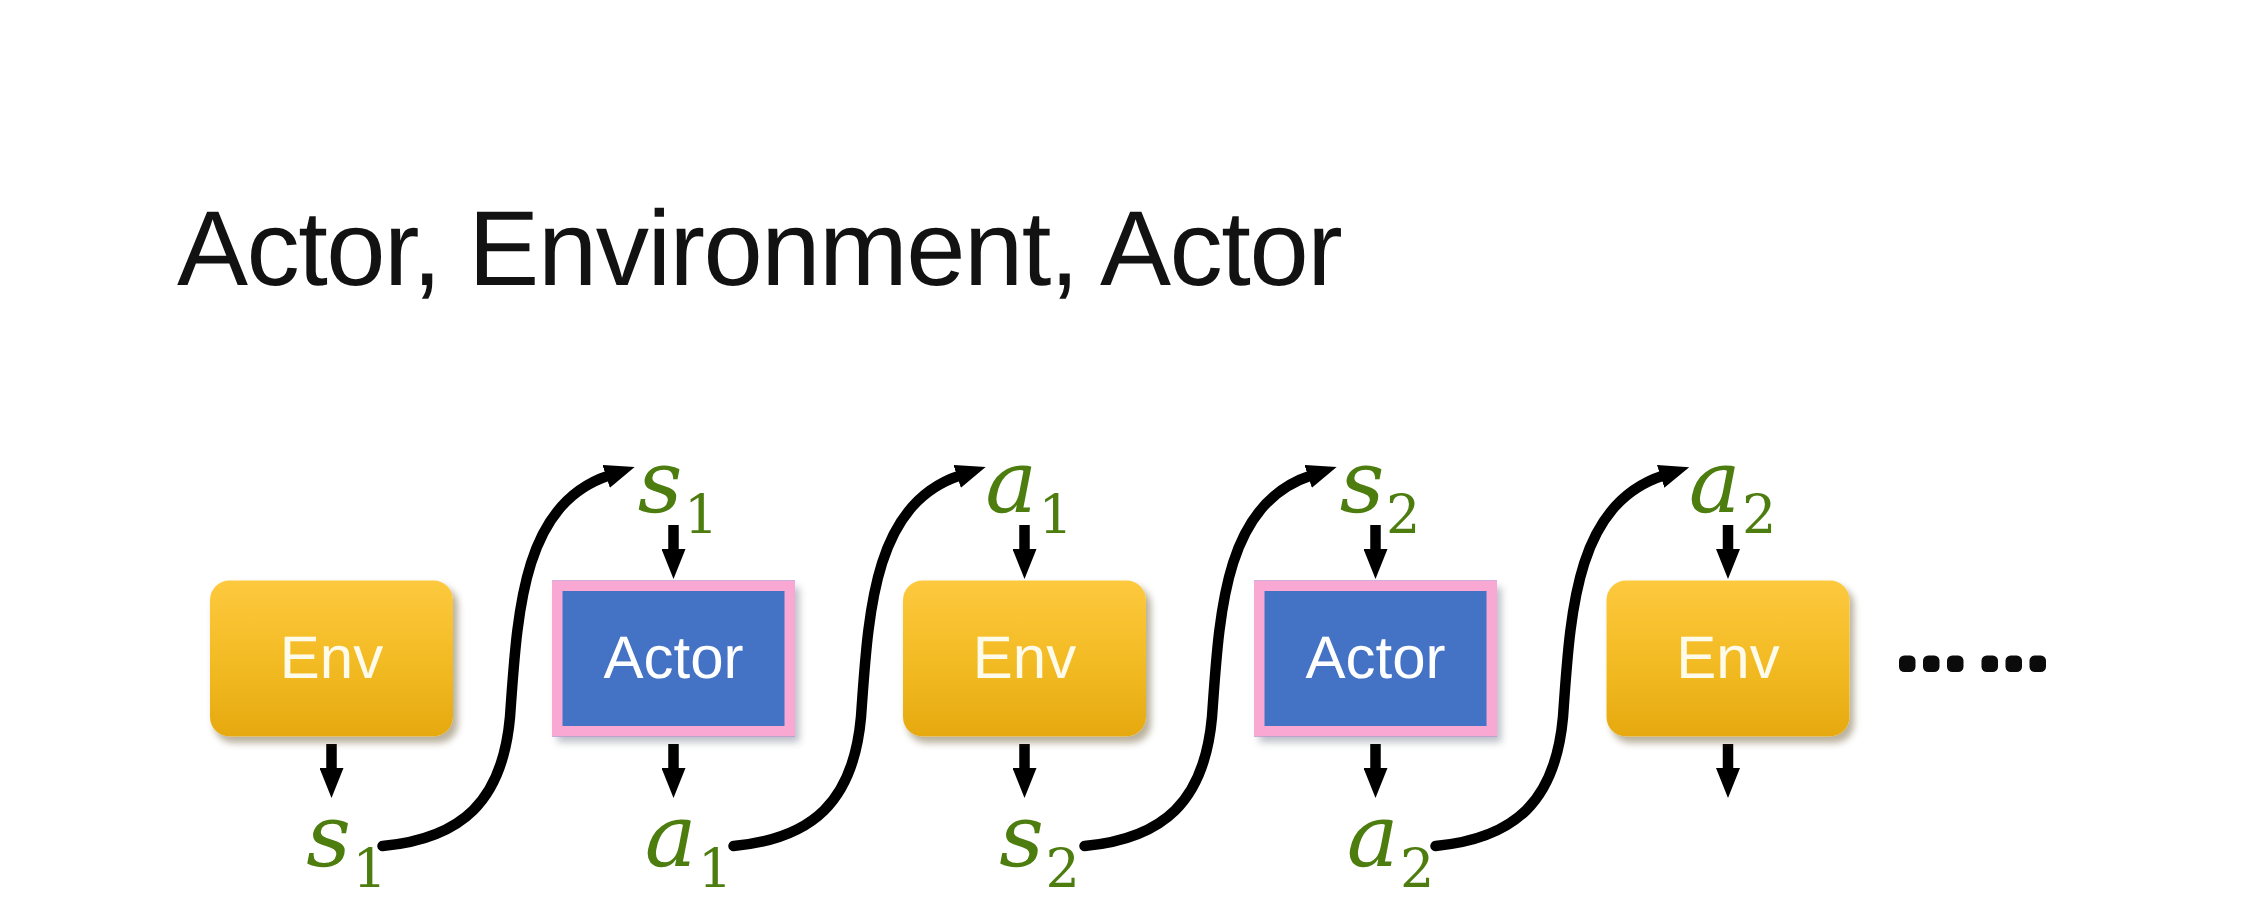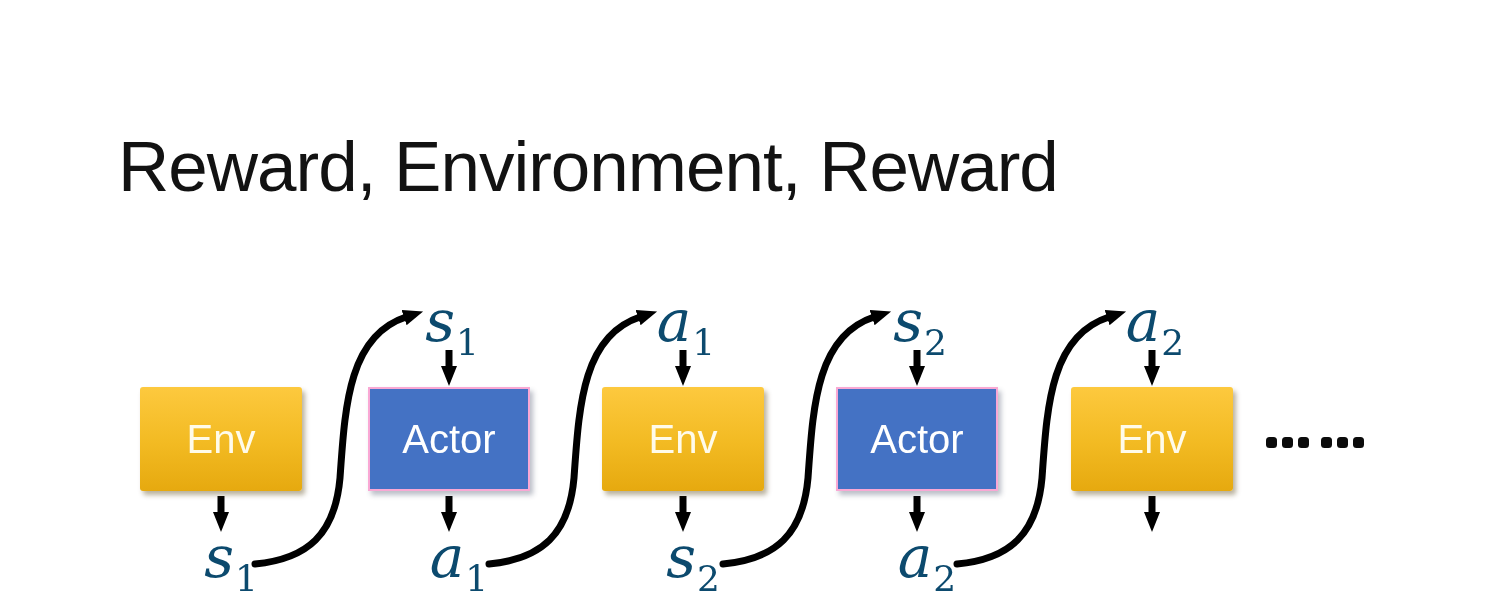--- a/index.html
+++ b/index.html
@@ -13,51 +13,51 @@
     letter-spacing:-1px; white-space:nowrap;
   }
   .arrow-layer { position:absolute; left:0; top:0; width:1500px; height:608px; z-index:1; pointer-events:none; }
   .box {
     position:absolute; top:387px; width:162px; height:104px; z-index:2;
     display:flex; align-items:center; justify-content:center;
     font-size:40px; line-height:1;
   }
   .box.env {
     background:linear-gradient(180deg,#fdc93e 0%,#f2ba22 55%,#e6a90f 100%);
-    border-radius:3px; color:#fffbea;
+    border-radius:13px; color:#fffbea;
     box-shadow:3px 4px 5px rgba(80,60,10,0.40);
   }
   .box.actor {
-    background:#4472c4; border:2px solid #f9a8d4; color:#ffffff;
+    background:#4472c4; border:7px solid #f9a8d4; color:#ffffff;
     box-sizing:border-box;
     box-shadow:3px 4px 5px rgba(30,40,70,0.30);
   }
   .mlabel {
     position:absolute; z-index:2; transform:translateX(-50%);
     font-family:"DejaVu Serif", serif; font-style:italic;
-    font-size:58px; line-height:1; color:#0c4a6e; white-space:nowrap;text-align:right;
+    font-size:58px; line-height:1; color:#4d7c0f; white-space:nowrap;text-align:right;
   }
   .mlabel sub { font-style:normal; font-size:36px; vertical-align:-14px; line-height:1; margin-left:1px; }
   .mlabel.toprow { top:292px; }
   .mlabel.bottomrow { top:528px; }
   .dots {
     position:absolute; left:1266px; top:437px; z-index:2;
     display:flex; align-items:center;
   }
   .dots .dot {
     width:11px; height:11px; background:#0b0b0b; border-radius:3.5px; margin-right:5px;
   }
   .dots .dot.group-gap { margin-left:7px; }
 </style>
 </head>
 <body>
 
 <div class="slide">
 
-  <div class="slide-title">Reward, Environment, Reward</div>
+  <div class="slide-title">Actor, Environment, Actor</div>
 
   <svg class="arrow-layer" width="1500" height="608" viewBox="0 0 1500 608">
     <defs>
       <marker id="ah" markerUnits="userSpaceOnUse" markerWidth="22" markerHeight="16" refX="2" refY="8" orient="auto">
         <path d="M0,0 L20,8 L0,16 z" fill="#000000"></path>
       </marker>
     </defs>
 
     <line x1="449" y1="350" x2="449" y2="368" stroke="#000" stroke-width="7" marker-end="url(#ah)"></line>
     <line x1="683" y1="350" x2="683" y2="368" stroke="#000" stroke-width="7" marker-end="url(#ah)"></line>

